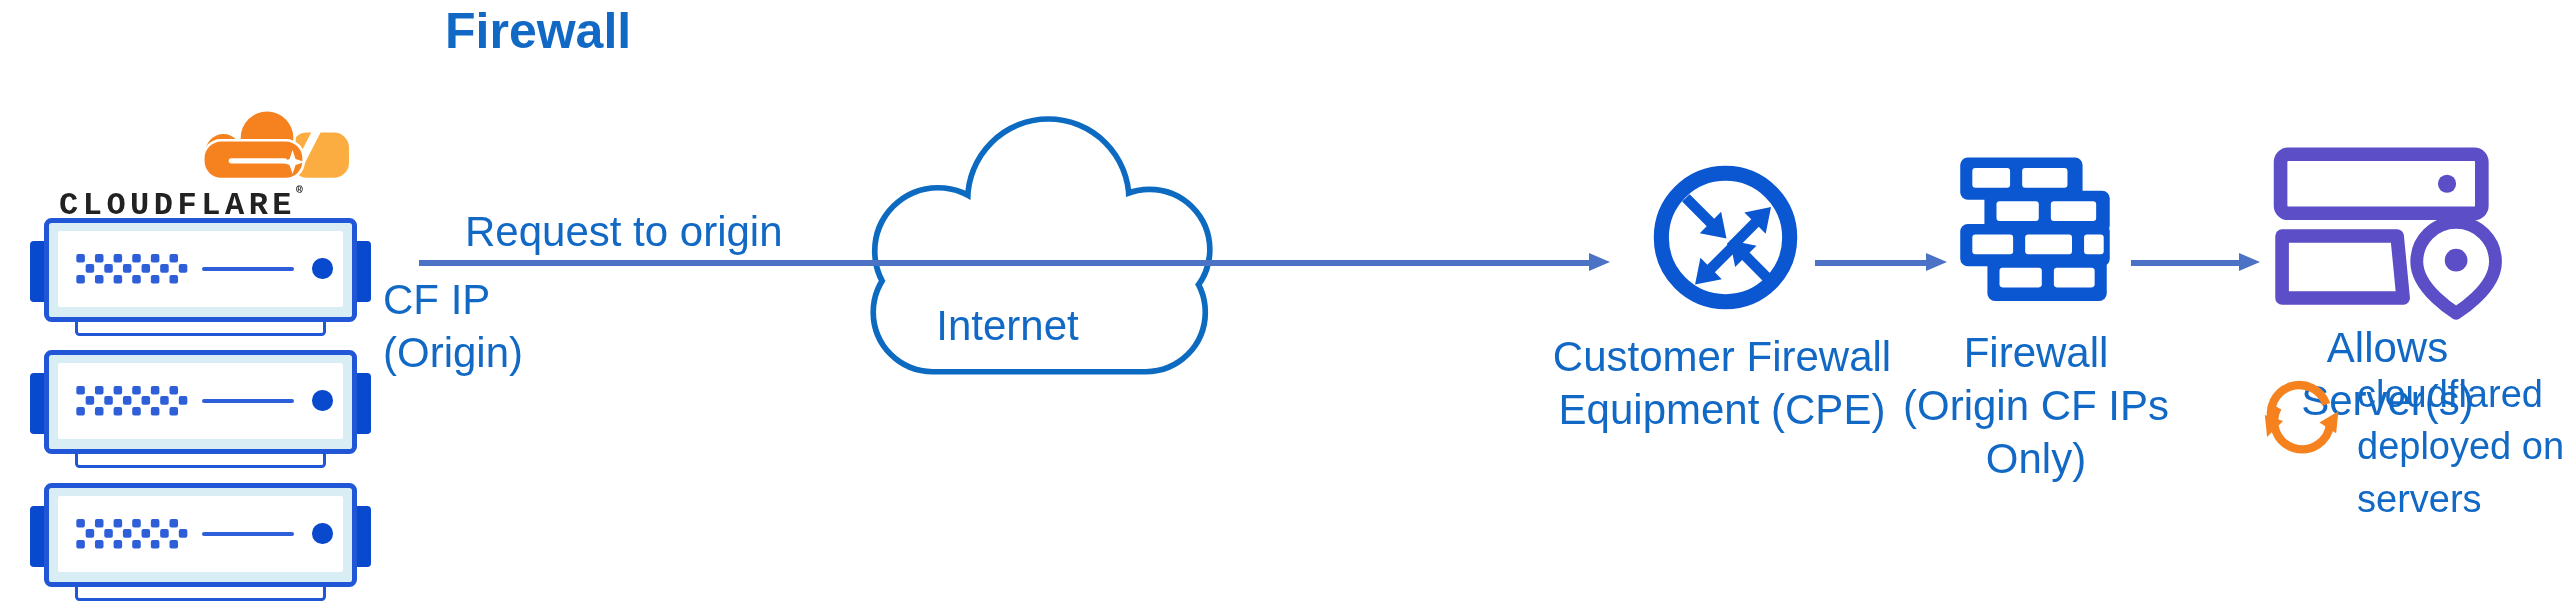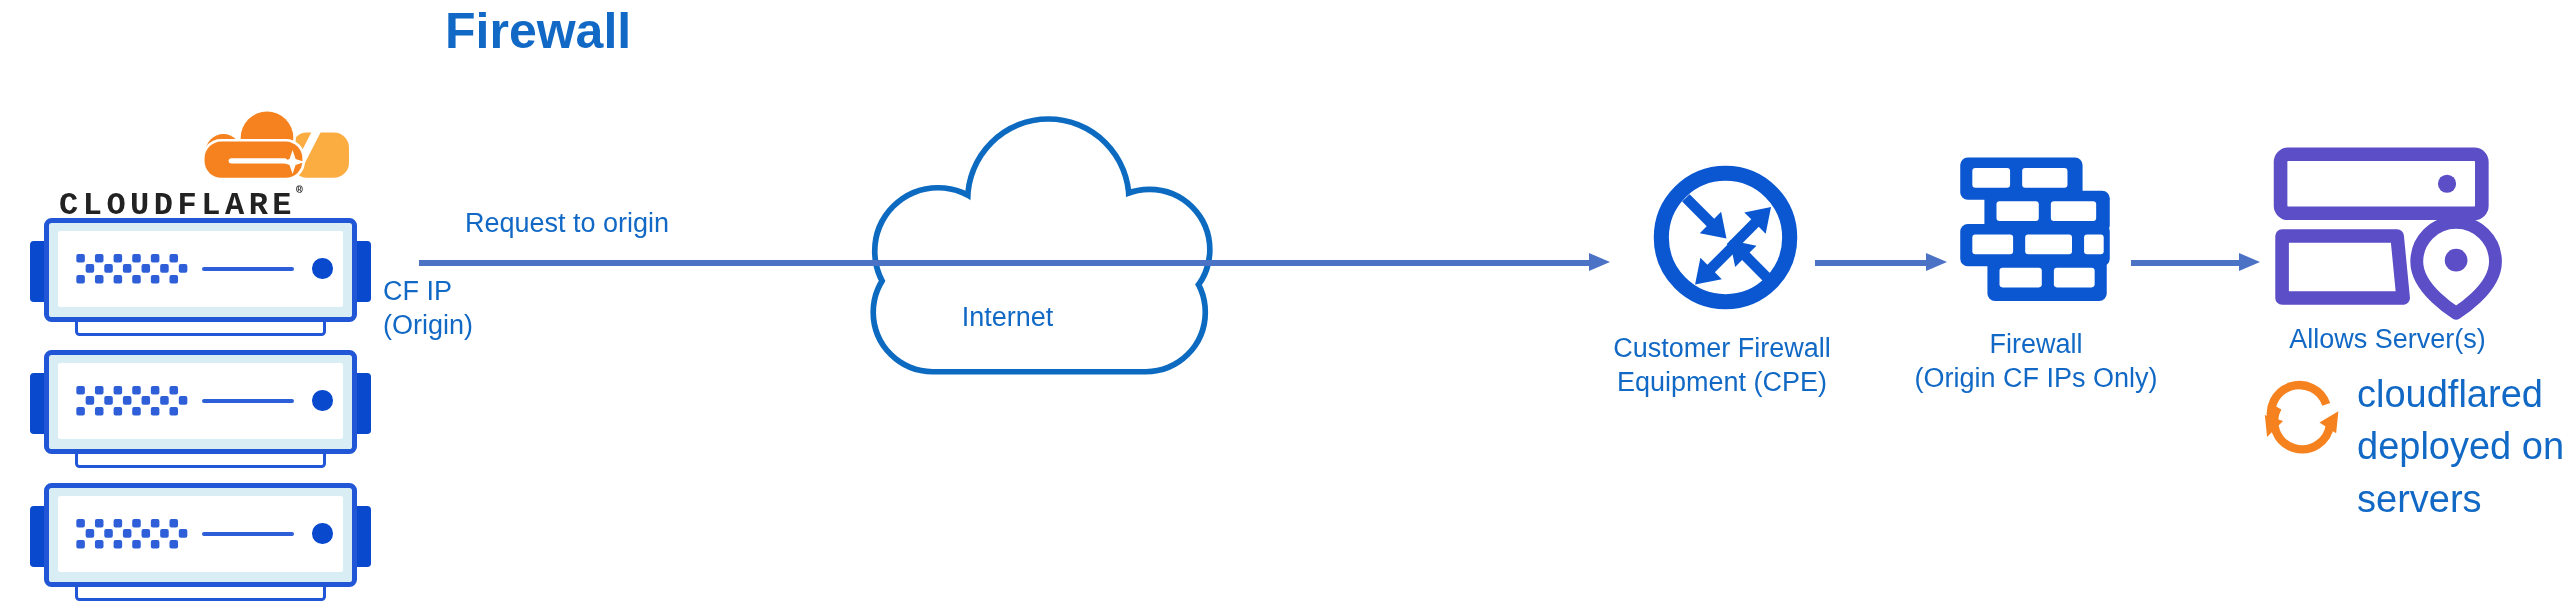--- a/index.html
+++ b/index.html
@@ -6,21 +6,21 @@
   body{
     width:2576px;height:614px;position:relative;background:#ffffff;
     font-family:"Liberation Sans",sans-serif;overflow:hidden;
   }
   .title{
     position:absolute;left:445px;top:1.5px;
     font-size:50px;font-weight:600;color:var(--text_blue,#1169C5);
   }
   .lbl{
     position:absolute;color:var(--text_blue,#1169C5);
-    font-size:27px;line-height:1.26;white-space:pre-line;
+    font-size:42px;line-height:1.26;white-space:pre-line;
   }
   .center{text-align:center;}
   
   .wordmark{
     position:absolute;left:59px;top:184px;
     font-size:32px;font-weight:800;letter-spacing:4.5px;
     color:var(--wordmark_black,#222);
     font-family:Liberation Mono, monospace;
   }
   .wordmark sup{font-size:11.4px;letter-spacing:0;vertical-align:21px;}

